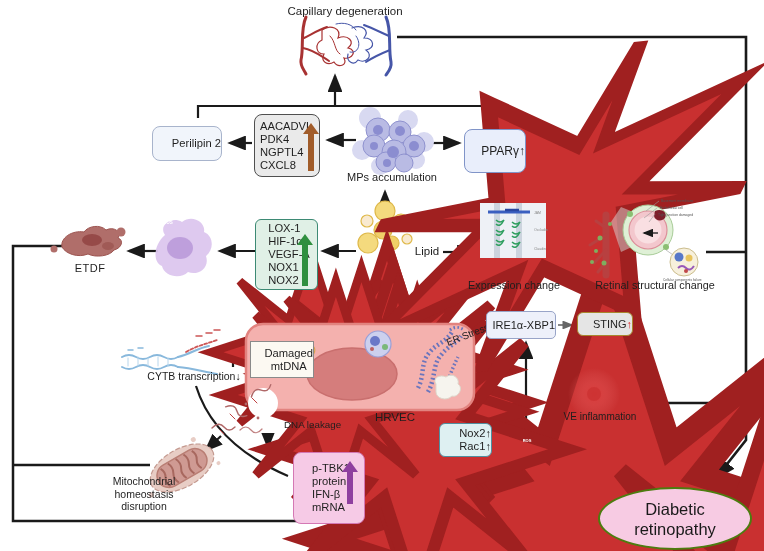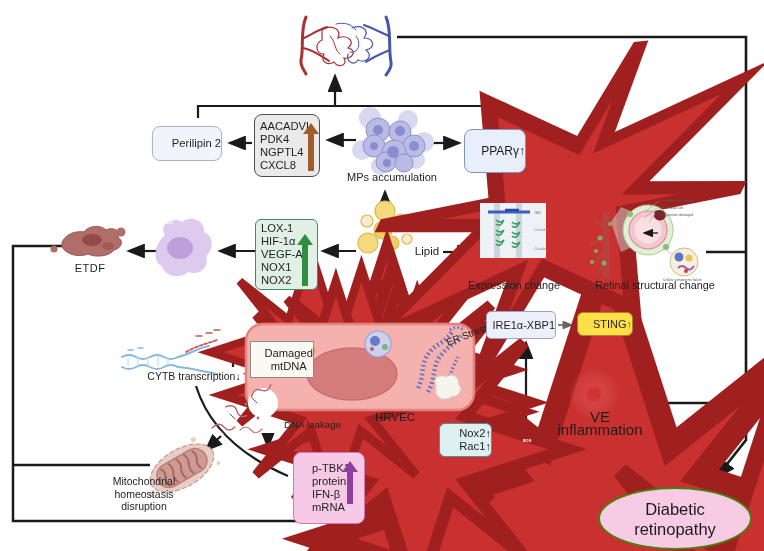--- a/index.html
+++ b/index.html
@@ -266,30 +266,31 @@
     <circle cx="594" cy="394" r="26" fill="url(#glow)"></circle>
     <circle cx="594" cy="394" r="7" fill="#cc3333" opacity="0.85"></circle>
   </g>
 
   <g>
     <use href="#star" transform="translate(527,440) scale(1.5)"></use>
     <text x="527" y="442" font-size="4" fill="#ffffff" text-anchor="middle" font-weight="bold">ROS</text>
   </g>
 </svg>
 
+<div class="lbl" style="left:245px;top:5px;width:200px;font-size:11.5px;">Capillary degeneration</div>
 <div class="lbl" style="left:328px;top:171px;width:128px;">MPs accumulation</div>
 <div class="lbl" style="left:403px;top:245px;width:48px;font-size:11.5px;">Lipid</div>
 <div class="lbl" style="left:58px;top:262px;width:64px;letter-spacing:0.5px;">ETDF</div>
 <div class="lbl" style="left:460px;top:279px;width:108px;font-size:10.8px;">Expression change</div>
 <div class="lbl" style="left:579px;top:279px;width:152px;font-size:10.8px;">Retinal structural change</div>
 <div class="lbl" style="left:363px;top:411px;width:64px;font-size:11.5px;">HRVEC</div>
 <div class="lbl" style="left:438px;top:329px;width:60px;font-size:10px;transform:rotate(-21deg);">ER Stress</div>
 <div class="lbl" style="left:284px;top:419px;width:92px;font-size:9.8px;text-align:left;">DNA leakage</div>
 <div class="lbl" style="left:120px;top:370px;width:148px;font-size:10.5px;">CYTB transcription↓</div>
-<div class="lbl" style="left:550px;top:411px;width:100px;font-size:15px;">VE inflammation</div>
+<div class="lbl" style="left:550px;top:411px;width:100px;font-size:10px;">VE inflammation</div>
 <div class="lbl" style="left:86px;top:475px;width:116px;font-size:10.5px;">
   <div>Mitochondrial</div>
   <div>homeostasis</div>
   <div>disruption</div>
 </div>
 
 <div class="pbox" style="left:152px;top:126px;width:70px;height:35px;background:#f1f5fb;border-color:#a8b4cc;">
   <span>Perilipin 2</span>
 </div>
 
@@ -303,21 +304,21 @@
 </div>
 <div class="fat-arrow brown" style="left:303px;top:123px;height:48px;width:16px;">
   <div class="fat-head"></div>
       <div class="fat-shaft"></div>
 </div>
 
 <div class="pbox" style="left:464px;top:129px;width:62px;height:44px;background:#e9eefb;border-color:#8094c8;font-size:12px;">
   <span>PPARγ↑</span>
 </div>
 
-<div class="pbox" style="left:255px;top:219px;width:63px;height:71px;background:#e0f0e6;border-color:#3d8a74;border-radius:6px;justify-content:flex-start;padding-left:5px;">
+<div class="pbox" style="left:255px;top:219px;width:63px;height:71px;background:#e0f0e6;border-color:#3d8a74;border-radius:6px;justify-content:center;padding-left:5px;">
   <div class="col">
     <div>LOX-1</div>
     <div>HIF-1α</div>
     <div>VEGF-A</div>
     <div>NOX1</div>
     <div>NOX2</div>
   </div>
 </div>
 <div class="fat-arrow green" style="left:297px;top:234px;height:52px;width:16px;">
   <div class="fat-head"></div>
@@ -328,21 +329,21 @@
   <div class="col" style="align-items:center;">
     <div>Damaged</div>
     <div>mtDNA</div>
   </div>
 </div>
 
 <div class="pbox" style="left:486px;top:311px;width:70px;height:28px;background:#edf0fa;border-color:#98a4c8;border-radius:5px;font-size:11px;">
   <span>IRE1α-XBP1</span>
 </div>
 
-<div class="pbox" style="left:577px;top:312px;width:56px;height:24px;background:#fde047;border-color:#a8872e;border-radius:6px;font-size:11px;">
+<div class="pbox" style="left:577px;top:312px;width:56px;height:24px;background:#e5e5e5;border-color:#a8872e;border-radius:6px;font-size:11px;">
   <span>STING</span>
       <span class="red-up">↑</span>
 </div>
 
 <div class="pbox" style="left:439px;top:423px;width:53px;height:34px;background:#def0f2;border-color:#4f8fa0;border-radius:6px;">
   <div class="col">
     <div>Nox2↑</div>
     <div>Rac1↑</div>
   </div>
 </div>

